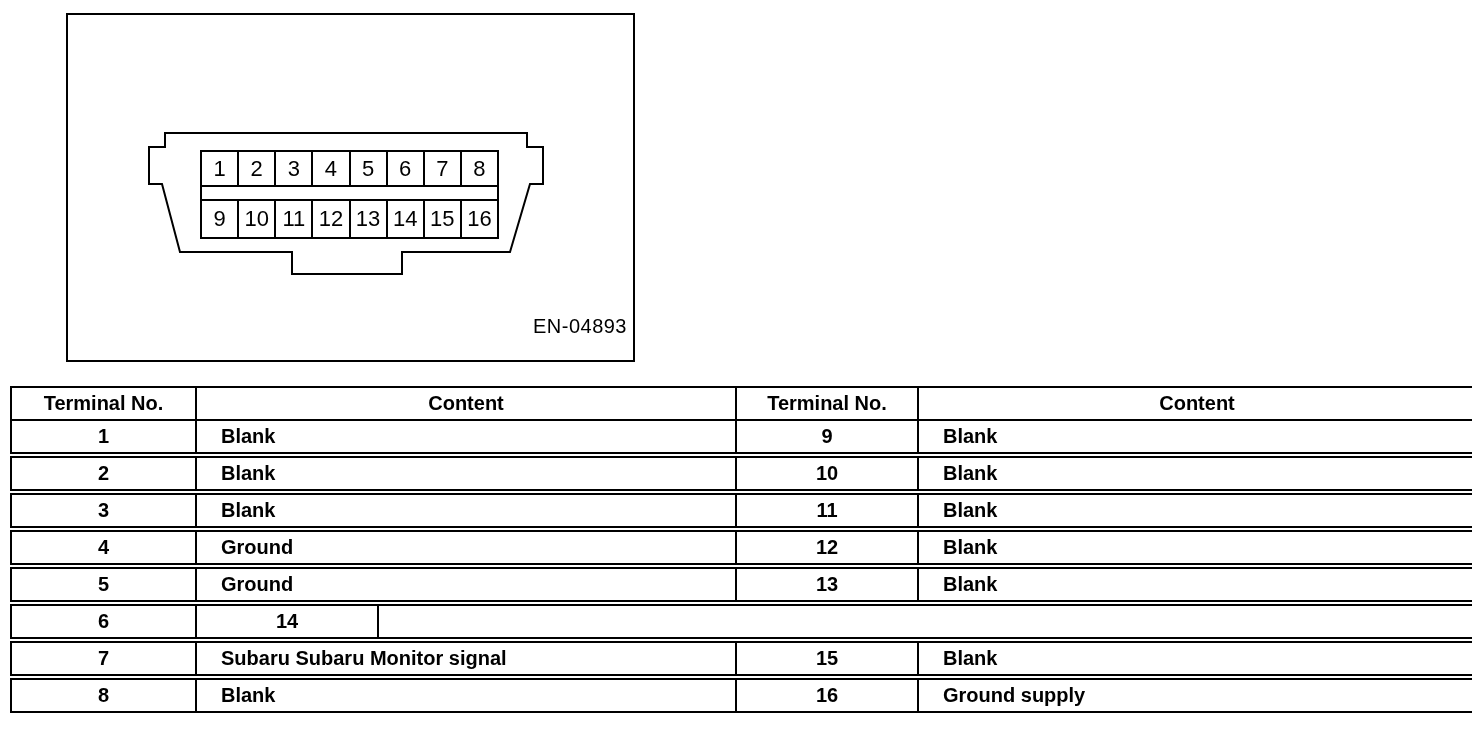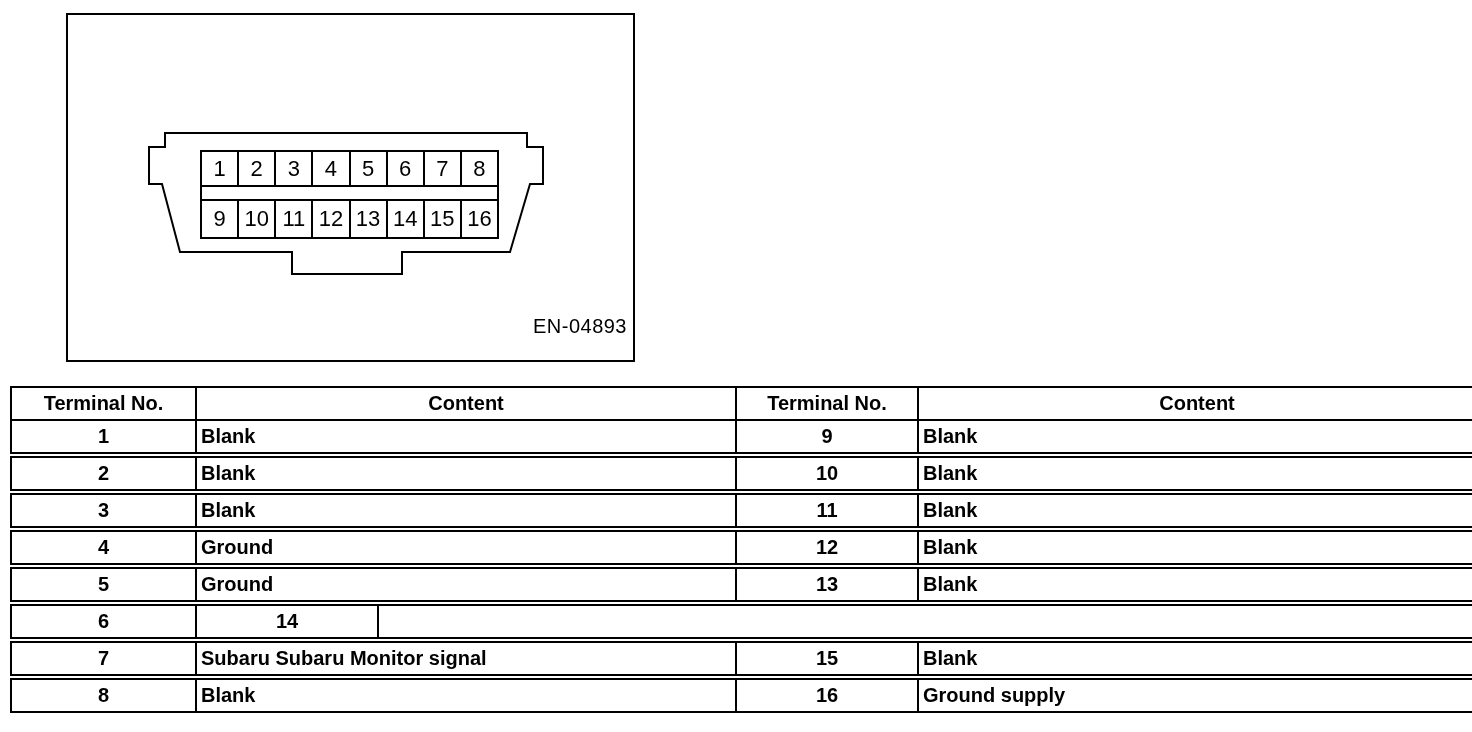--- a/index.html
+++ b/index.html
@@ -98,21 +98,21 @@
     align-items: center;
     font-size: 20px;
     overflow: hidden;
     white-space: nowrap;
   }
   .c1 { width: 185px; border-right: 2px solid #000; }
   .c2 { width: 540px; border-right: 2px solid #000; }
   .c3 { width: 182px; border-right: 2px solid #000; }
   .c4 { flex: 1; }
   .cell.center { justify-content: center; }
-  .cell.left { justify-content: flex-start; padding-left: 4px; }
+  .cell.left { justify-content: flex-start; padding-left: 24px; }
 </style>
 </head>
 <body>
 
 <div id="page">
 
   <div class="figure-box">
     <svg class="outline" viewBox="0 0 565 345" aria-hidden="true">
       <polygon points="97,118 459,118 459,132 475,132 475,169 462,169 442,237 334,237 334,259 224,259 224,237 112,237 94,169 81,169 81,132 97,132" fill="none" stroke="#000000" stroke-width="2"></polygon>
     </svg>

